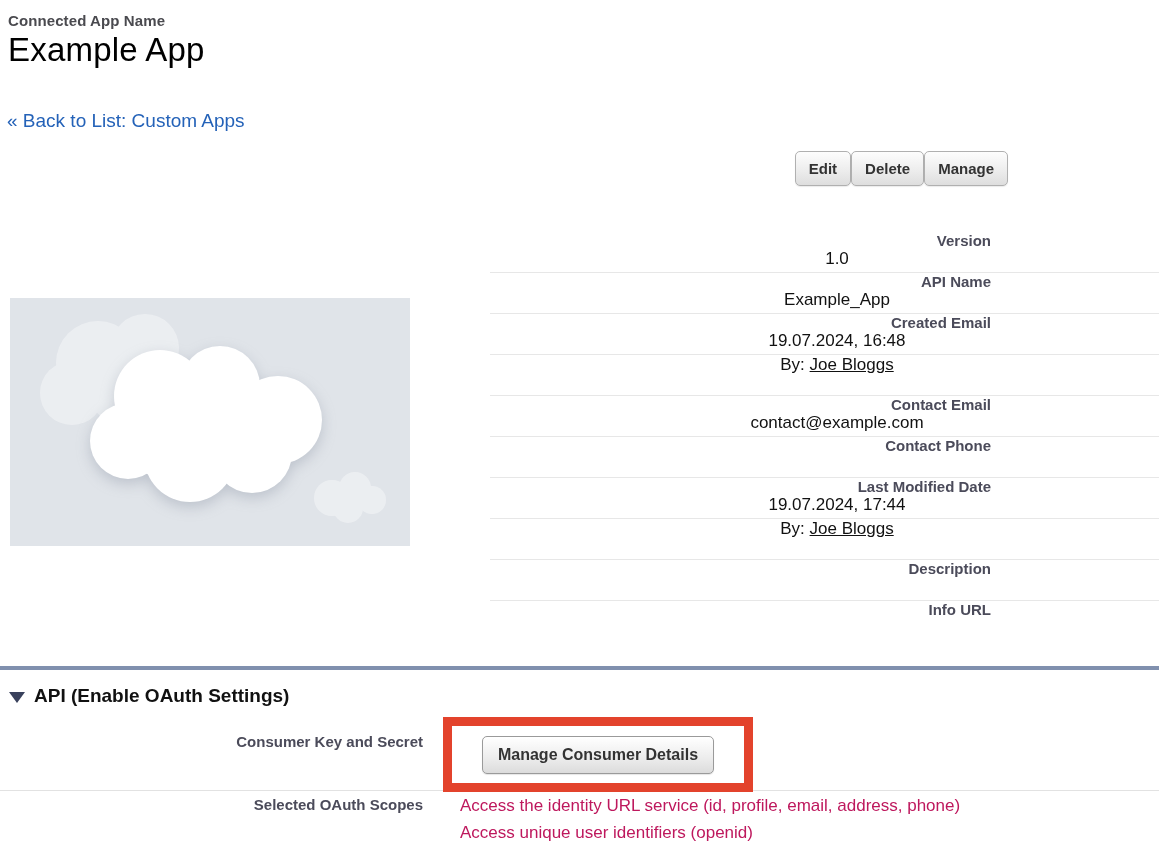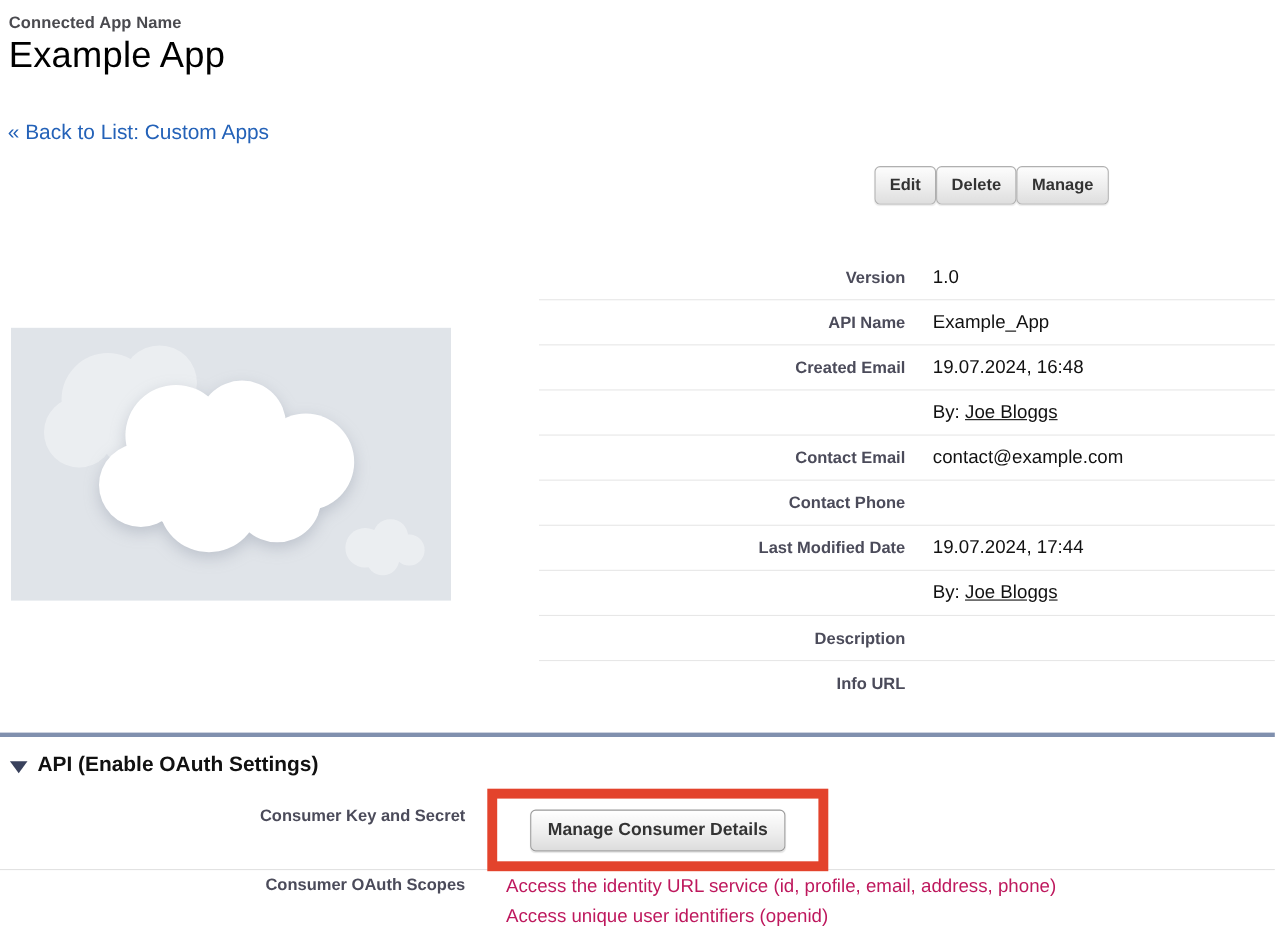--- a/index.html
+++ b/index.html
@@ -50,20 +50,21 @@
   }
 
   
   .detail-table {
     position: absolute; left: 490px; top: 232px; width: 669px;
   }
   .drow {
     display: flex; align-items: center;
     height: 41px;
     border-bottom: 1px solid #e7e7e7;
+    flex-direction: column;
   }
   .drow:last-child { border-bottom: none; }
   .dlabel {
     width: 333px; text-align: right;
     font-size: 15px; font-weight: bold; color: #4b4b5a;
   }
   .dvalue {
     margin-left: 25px; font-size: 17px; color: #111;
     white-space: nowrap;
   }
@@ -220,17 +221,17 @@
 </div>
 
 <div class="consumer-label">Consumer Key and Secret</div>
 
 <div class="oauth-sep"></div>
 
 <div class="highlight-box">
   <button class="btn-consumer">Manage Consumer Details</button>
 </div>
 
-<div class="scopes-label">Consumer OAuth Scopes</div>
+<div class="scopes-label">Selected OAuth Scopes</div>
 <div class="scopes-values">
   <div>Access the identity URL service (id, profile, email, address, phone)</div>
   <div>Access unique user identifiers (openid)</div>
 </div>
 
 </body></html>

